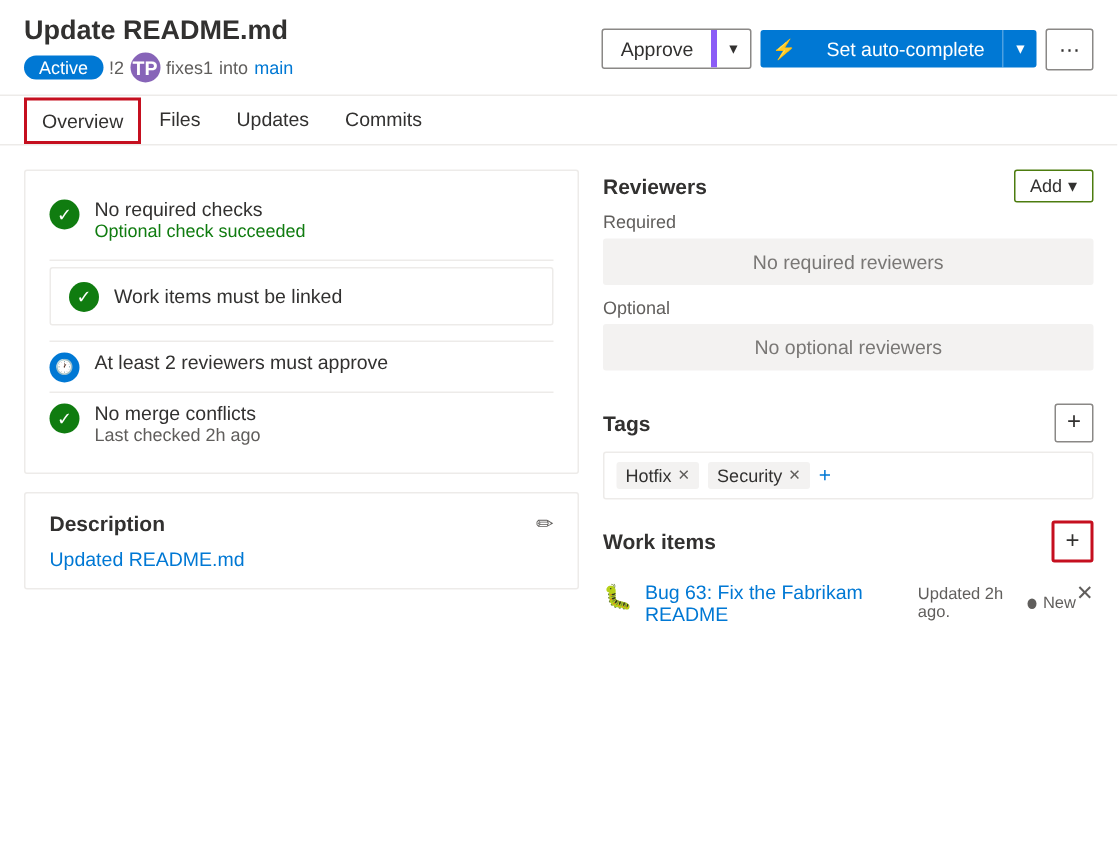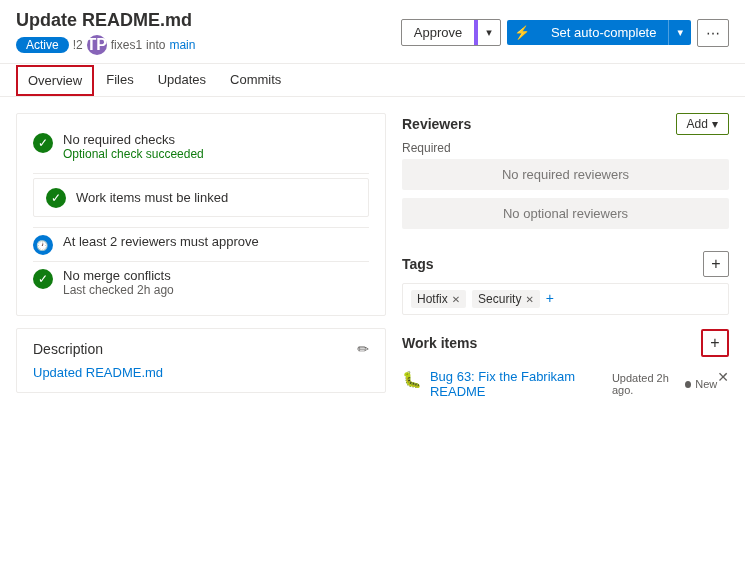--- a/index.html
+++ b/index.html
@@ -50,21 +50,21 @@
     }
     .avatar-tp {
       width: 20px;
       height: 20px;
       border-radius: 50%;
       background: #8764b8;
       color: #fff;
       display: flex;
       align-items: center;
       justify-content: center;
-      font-size: 16px;
+      font-size: 13px;
       font-weight: 600;
     }
     .meta-text {
       font-size: 12px;
       color: #605e5c;
     }
     .meta-branch {
       font-size: 12px;
       color: #0078d4;
     }
@@ -236,21 +236,21 @@
       padding: 12px 16px;
     }
     .desc-header {
       display: flex;
       justify-content: space-between;
       align-items: center;
       margin-bottom: 8px;
     }
     .desc-title {
       font-size: 14px;
-      font-weight: 400;
+      font-weight: 700;
       color: #323130;
     }
     .edit-icon {
       color: #605e5c;
       cursor: pointer;
       font-size: 14px;
     }
     .desc-content {
       font-size: 13px;
       color: #0078d4;
@@ -522,20 +522,21 @@
           <span>▾</span>
         </button>
       </div>
 
       <div class="reviewer-subsection">
         <div class="reviewer-label">Required</div>
         <div class="reviewer-empty">No required reviewers</div>
       </div>
 
       <div class="reviewer-subsection">
+        <div class="reviewer-label">Optional</div>
         <div class="reviewer-empty">No optional reviewers</div>
       </div>
     </div>
 
     <div class="tags-section">
       <div class="tags-header">
         <span class="section-title">Tags</span>
         <button class="btn-add-tag">+</button>
       </div>
       <div class="tags-row">

